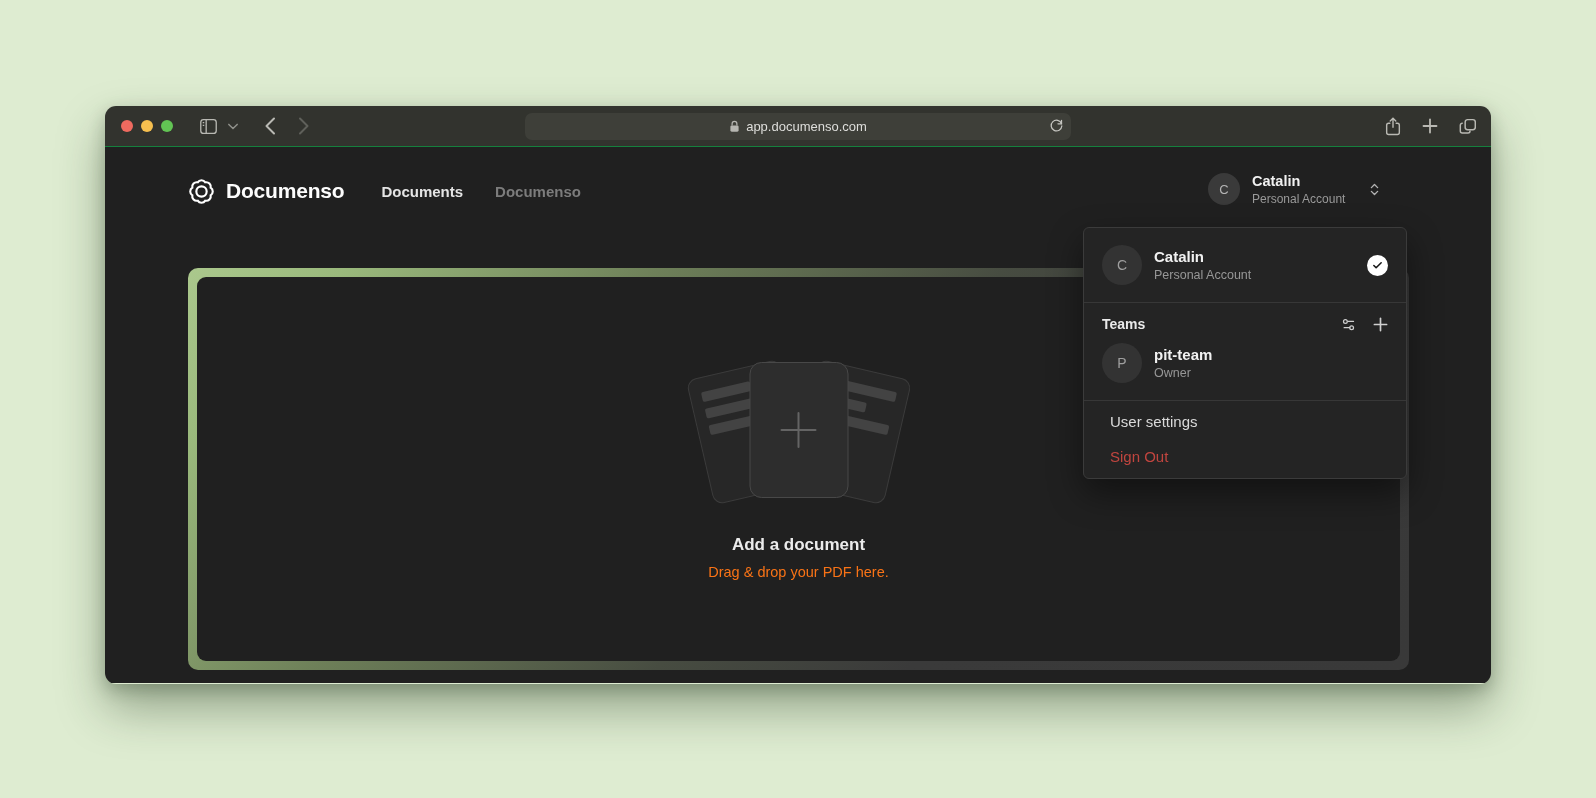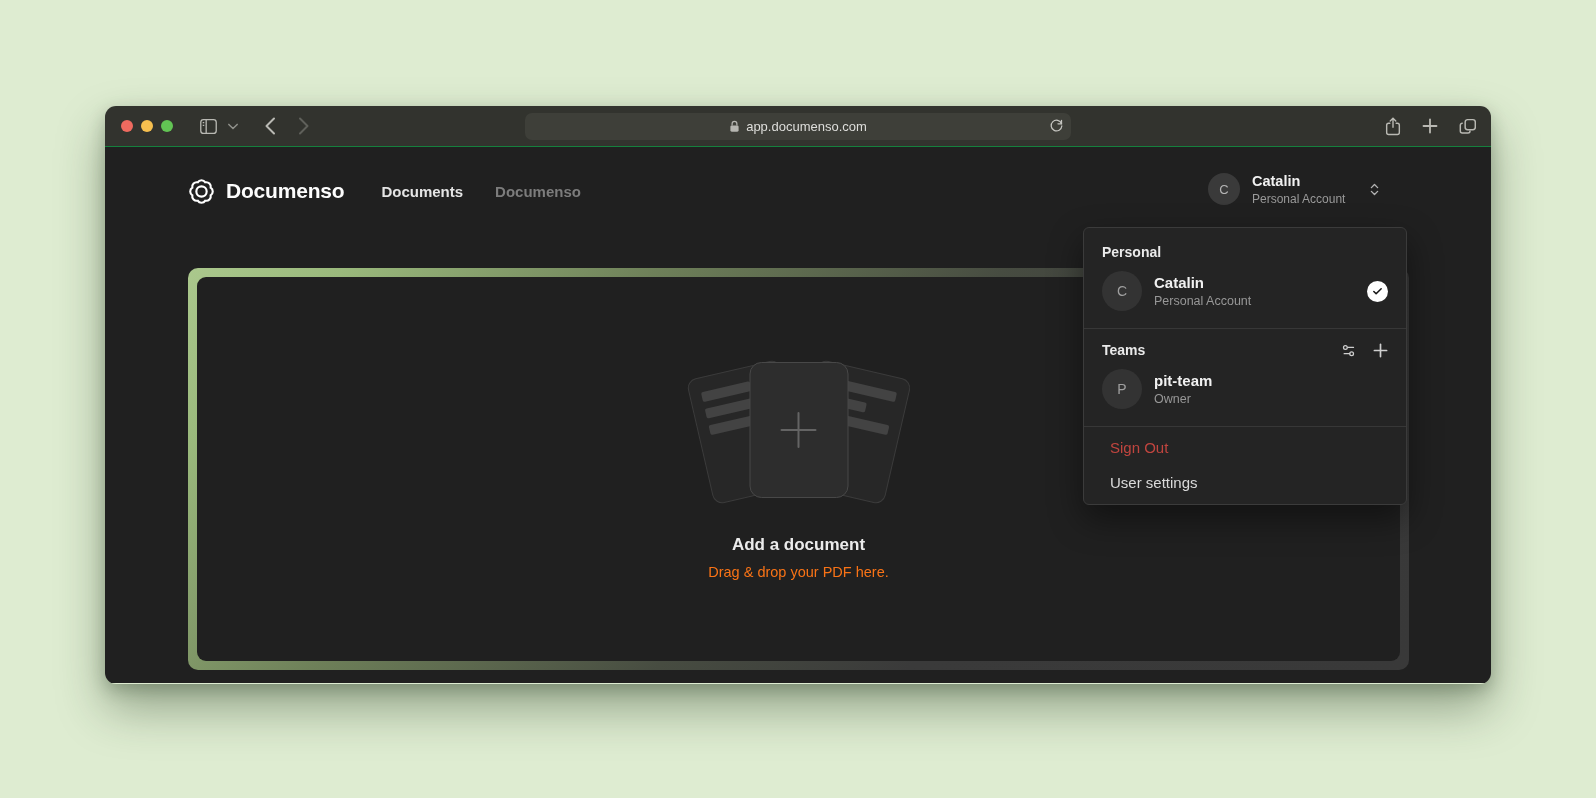--- a/index.html
+++ b/index.html
@@ -248,21 +248,20 @@
                 </svg>
             </div>
           </div>
           <div class="dz-title">Add a document</div>
           <div class="dz-sub">Drag &amp; drop your PDF here.</div>
         </div>
       </div>
 
       <div class="menu">
         <div class="menu-section">
-          <div class="menu-label">Personal</div>
           <div class="acct-row">
             <div class="avatar-lg">C</div>
             <div>
               <div class="row-name">Catalin</div>
               <div class="row-desc">Personal Account</div>
             </div>
             <span class="check">
               <svg width="11" height="11" viewBox="0 0 24 24" fill="none" stroke="currentColor" stroke-width="3.4" stroke-linecap="round" stroke-linejoin="round">
                   <path d="M20 6 9 17l-5-5"></path>
                 </svg>
@@ -296,19 +295,19 @@
             <div class="avatar-lg">P</div>
             <div>
               <div class="row-name">pit-team</div>
               <div class="row-desc">Owner</div>
             </div>
           </div>
         </div>
 
         <div class="menu-divider"></div>
 
+        <div class="menu-item">User settings</div>
         <div class="menu-item danger">Sign Out</div>
-        <div class="menu-item">User settings</div>
       </div>
 
     </div>
   </div>
 </div>
 
 </body></html>

